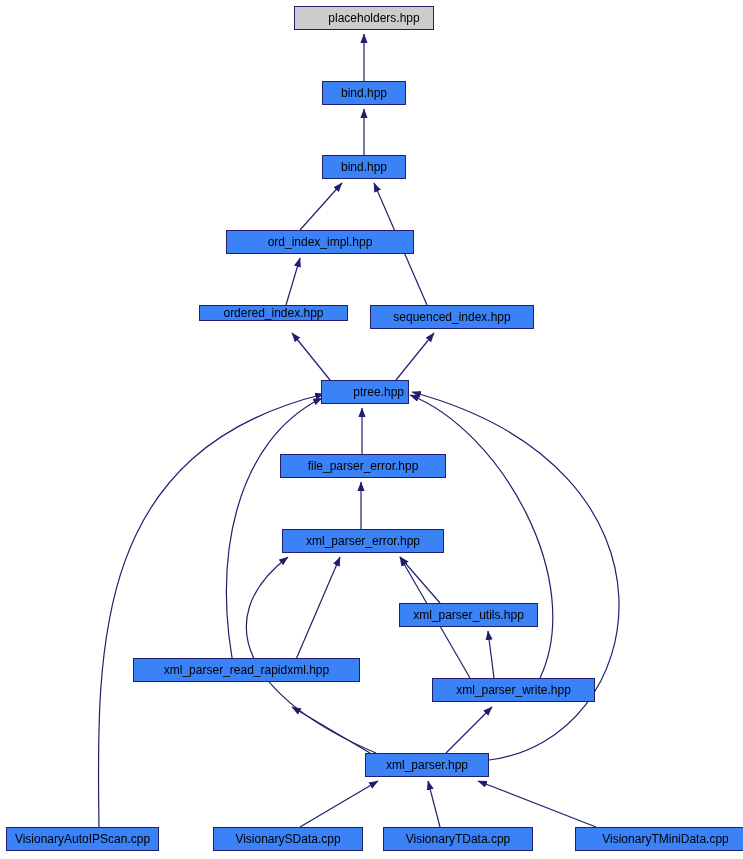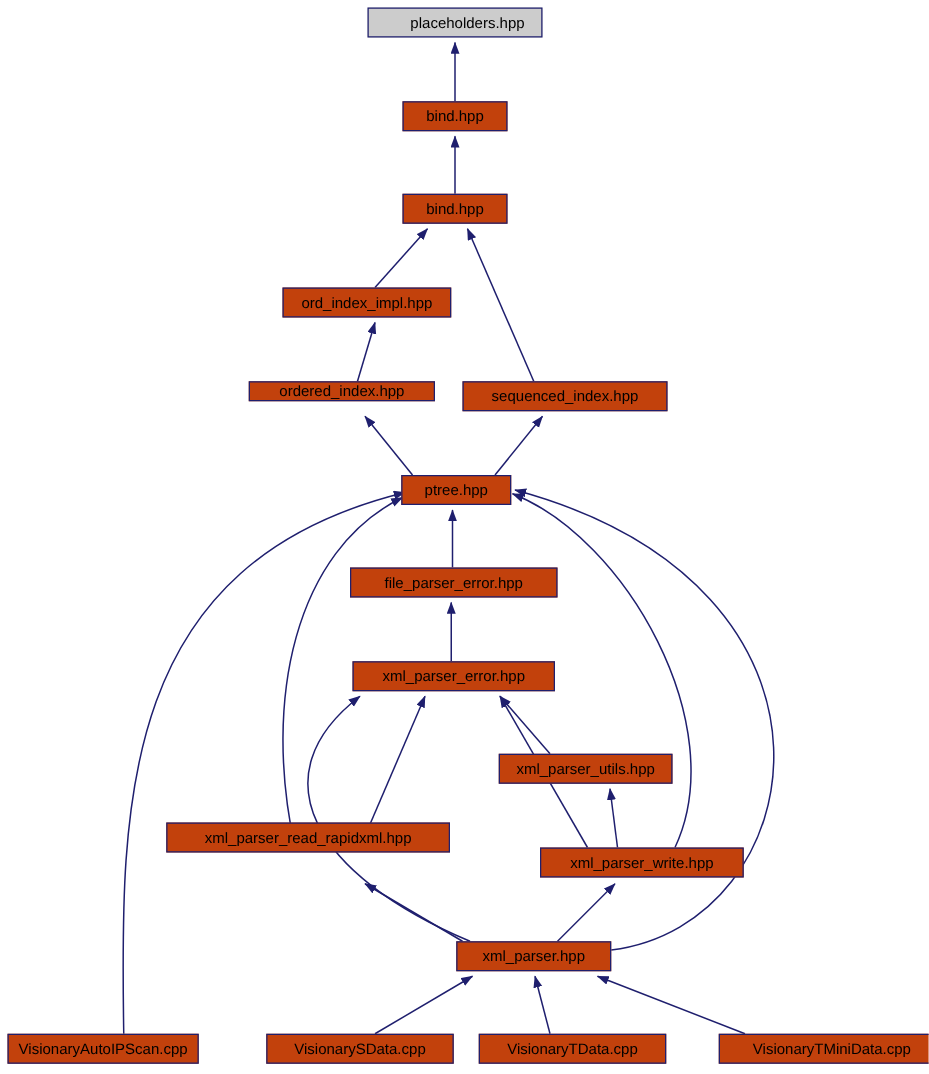--- a/index.html
+++ b/index.html
@@ -20,21 +20,21 @@
     left: 0;
     top: 0;
     width: 743px;
     height: 859px;
     pointer-events: none;
   }
   .node {
     position: absolute;
     box-sizing: border-box;
     border: 1px solid #1f1f6e;
-    background: #c2410c;
+    background: #3b82f6;
     color: #000000;
     font-size: 12px;
     line-height: 1;
     display: flex;
     align-items: center;
     justify-content: center;
     white-space: nowrap;
     z-index: 2;
   }
   .node.root {
@@ -109,30 +109,30 @@
 
   <div class="node root" style="left:294px; top:6px; width:140px; height:24px;">
     <span>placeholders.hpp</span>
   </div>
   <div class="node" style="left:322px; top:81px; width:84px; height:24px;">
     <span>bind.hpp</span>
   </div>
   <div class="node" style="left:322px; top:155px; width:84px; height:24px;">
     <span>bind.hpp</span>
   </div>
-  <div class="node" style="left:226px; top:230px; width:135px; height:24px;">
+  <div class="node" style="left:226px; top:230px; width:188px; height:24px;">
     <span>ord_index_impl.hpp</span>
   </div>
   <div class="node" style="left:199px; top:305px; width:149px; height:16px;">
     <span>ordered_index.hpp</span>
   </div>
   <div class="node" style="left:370px; top:305px; width:164px; height:24px;">
     <span>sequenced_index.hpp</span>
   </div>
-  <div class="node" style="left:321px; top:380px; width:88px; height:24px;">
+  <div class="node" style="left:321px; top:380px; width:88px; height:24px;justify-content:flex-end;">
     <span>ptree.hpp</span>
   </div>
   <div class="node" style="left:280px; top:454px; width:166px; height:24px;">
     <span>file_parser_error.hpp</span>
   </div>
   <div class="node" style="left:282px; top:529px; width:162px; height:24px;">
     <span>xml_parser_error.hpp</span>
   </div>
   <div class="node" style="left:399px; top:603px; width:139px; height:24px;">
     <span>xml_parser_utils.hpp</span>

